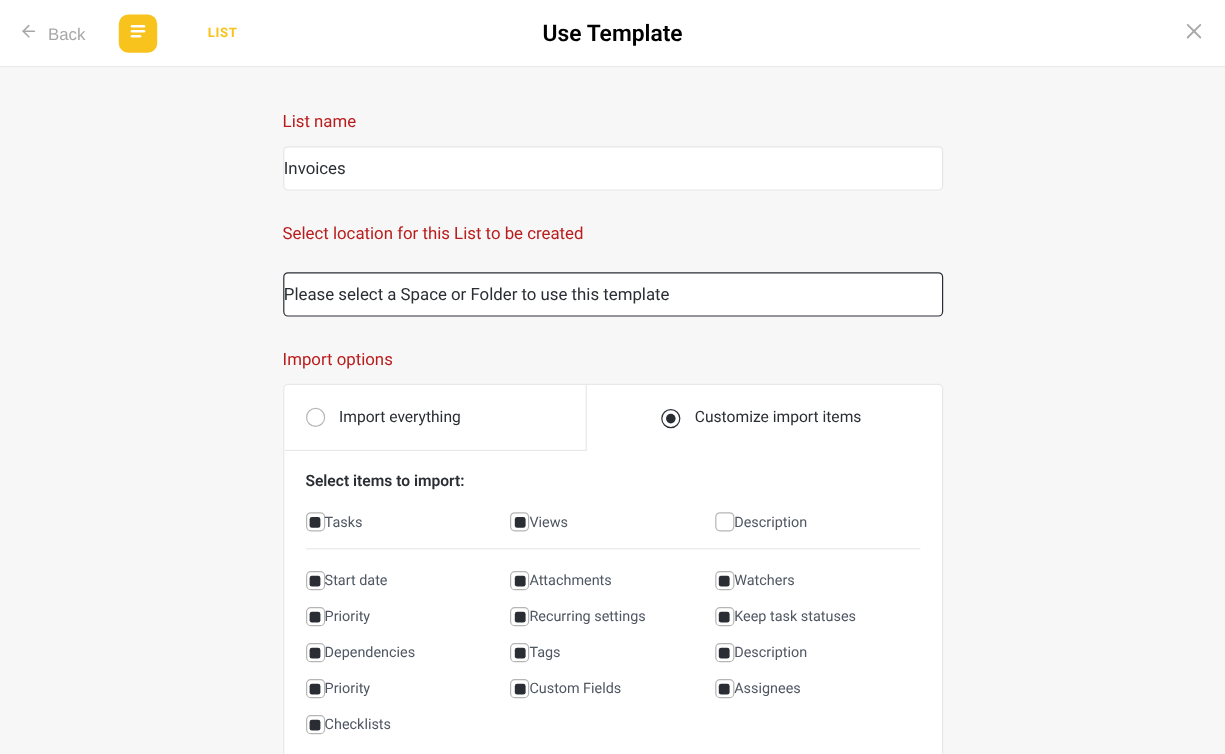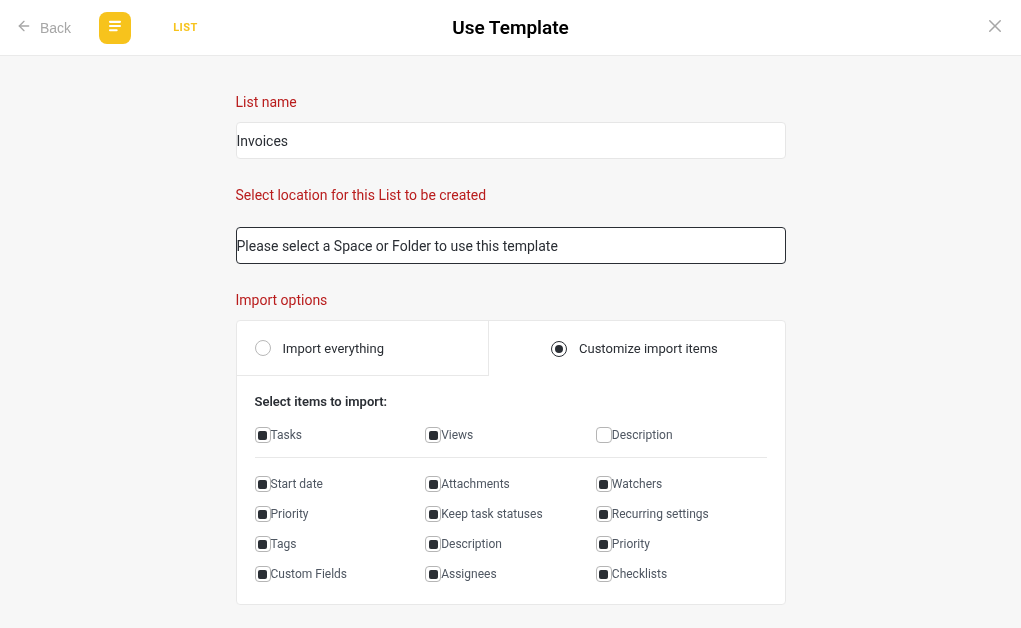--- a/index.html
+++ b/index.html
@@ -304,25 +304,29 @@
               <div class="check-item">
                 <span class="cb checked"></span>
                 <span class="check-label">Watchers</span>
               </div>
               <div class="check-item">
                 <span class="cb checked"></span>
                 <span class="check-label">Priority</span>
               </div>
               <div class="check-item">
                 <span class="cb checked"></span>
+                <span class="check-label">Recurring settings</span>
+              </div>
+              <div class="check-item">
+                <span class="cb checked"></span>
                 <span class="check-label">Keep task statuses</span>
               </div>
               <div class="check-item">
                 <span class="cb checked"></span>
-                <span class="check-label">Recurring settings</span>
+                <span class="check-label">Dependencies</span>
               </div>
               <div class="check-item">
                 <span class="cb checked"></span>
                 <span class="check-label">Tags</span>
               </div>
               <div class="check-item">
                 <span class="cb checked"></span>
                 <span class="check-label">Description</span>
               </div>
               <div class="check-item">

